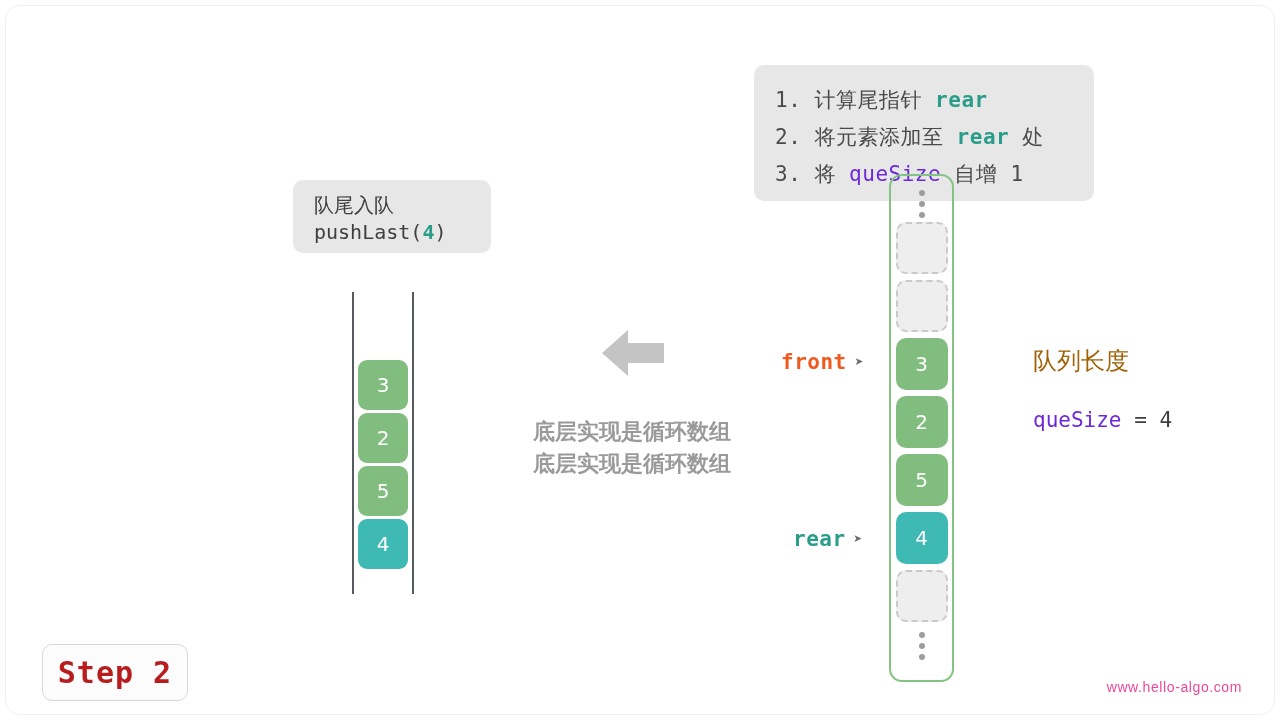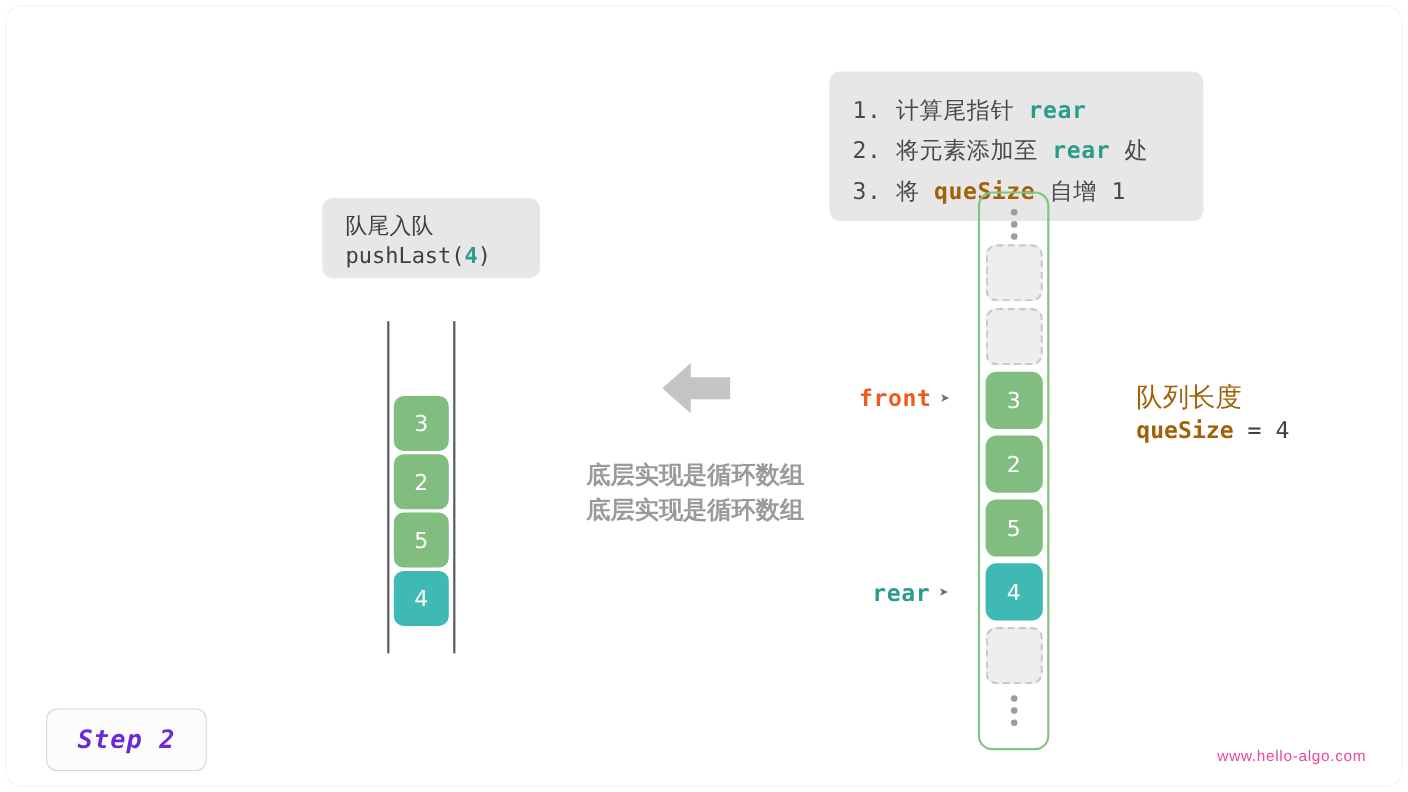--- a/index.html
+++ b/index.html
@@ -35,44 +35,43 @@
   }
   .note-line {
     white-space: pre;
     color: #4a4a4a;
     font-family: "DejaVu Sans Mono", monospace;
     font-size: 21px;
     line-height: 37px;
     letter-spacing: 0.5px;
   }
   .kw-teal { color: #2a9d8a; font-weight: bold; }
-  .kw-blue { color: #a16207; font-weight: bold; }
+  .kw-blue { color: #6d28d9; font-weight: normal; }
 
   
   #step-box {
     position: absolute;
     left: 36px;
     top: 638px;
     width: 146px;
     height: 57px;
     border: 1px solid #d8d8d8;
     border-radius: 10px;
     background: #fcfcfc;
     display: flex;
     align-items: center;
     justify-content: center;
     box-sizing: border-box;
   }
   #step-box span {
     font-family: "DejaVu Sans Mono", monospace;
     font-weight: bold;
-    font-size: 23px;
-    color: #6d28d9;
+    font-size: 30px;
+    color: #b91c1c;
     letter-spacing: 1px;
-    font-style: italic;
   }
 
   
   #watermark {
     position: absolute;
     right: 32px;
     top: 673px;
     font-family: Liberation Sans, sans-serif;
     font-size: 14px;
     color: #ec4899;
@@ -253,20 +252,21 @@
     font-size: 24px;
     line-height: 28px;
     color: #a16207;
   }
   #size-label .code {
     font-family: "DejaVu Sans Mono", monospace;
     font-size: 21px;
     line-height: 32px;
     color: #3f3f3f;
     white-space: pre;
+    margin-top: 29px;
   }
 </style>
 </head>
 <body>
 
 <div id="page">
 
   <div class="note-box" id="op-box">
     <div class="cn">队尾入队</div>
     <div class="code"><span>pushLast(</span><span class="kw-teal">4</span><span>)</span></div>

